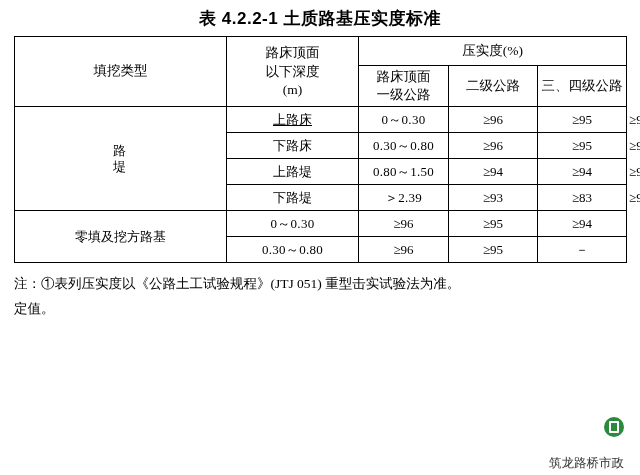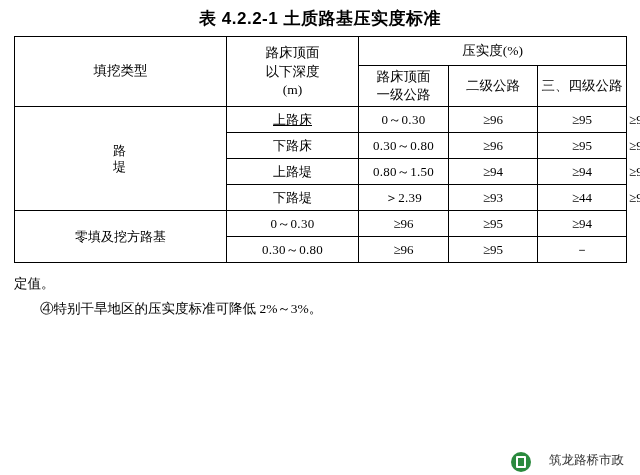--- a/index.html
+++ b/index.html
@@ -74,22 +74,23 @@
     margin: 0 0 1px 0;
     text-align: justify;
   }
   .note-indent { text-indent: 26px; }
   .note-first { text-indent: 0; }
   .footer-badge {
     position: absolute;
     right: 16px;
     bottom: 10px;
     display: flex;
-    align-items: flex-start;
+    align-items: flex-end;
     gap: 18px;
+    flex-direction: column;
   }
   .badge-circle {
     width: 20px;
     height: 20px;
     border-radius: 50%;
     background: #2b8a3e;
     display: inline-block;
     position: relative;
   }
   .badge-circle::after {
@@ -165,43 +166,45 @@
         <td>上路堤</td>
         <td class="depthcell">0.80～1.50</td>
         <td class="valcell">≥94</td>
         <td class="valcell">≥94</td>
         <td class="valcell">≥93</td>
       </tr>
       <tr class="rowh">
         <td>下路堤</td>
         <td class="depthcell">＞2.39</td>
         <td class="valcell">≥93</td>
-        <td class="valcell">≥44</td>
+        <td class="valcell">≥83</td>
         <td class="valcell">≥90</td>
       </tr>
 
       <tr class="rowh">
         <td rowspan="2">零填及挖方路基</td>
         <td class="depthcell">0～0.30</td>
         <td class="valcell">≥96</td>
         <td class="valcell">≥95</td>
         <td class="valcell">≥94</td>
       </tr>
       <tr class="rowh">
         <td class="depthcell">0.30～0.80</td>
         <td class="valcell">≥96</td>
         <td class="valcell">≥95</td>
         <td class="valcell">－</td>
       </tr>
     </tbody>
   </table>
 
   <div class="notes">
+    <p class="note-first">
+      <span>注：</span><span>①表列压实度以《公路土工试验规程》(JTJ 051) 重型击实试验法为准。</span>
+    </p>
     <p>定值。</p>
-    <p class="note-indent">④特别干旱地区的压实度标准可降低 2%～3%。</p>
   </div>
 
   <div class="footer-badge">
     <span class="badge-circle"></span>
     <span class="badge-text">筑龙路桥市政</span>
   </div>
 
 </div>
 
 </body></html>

